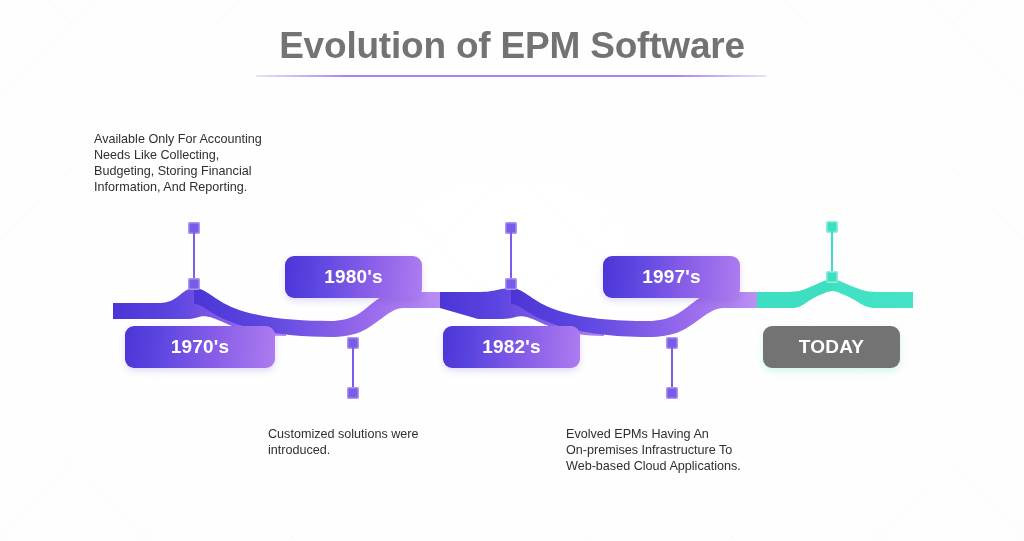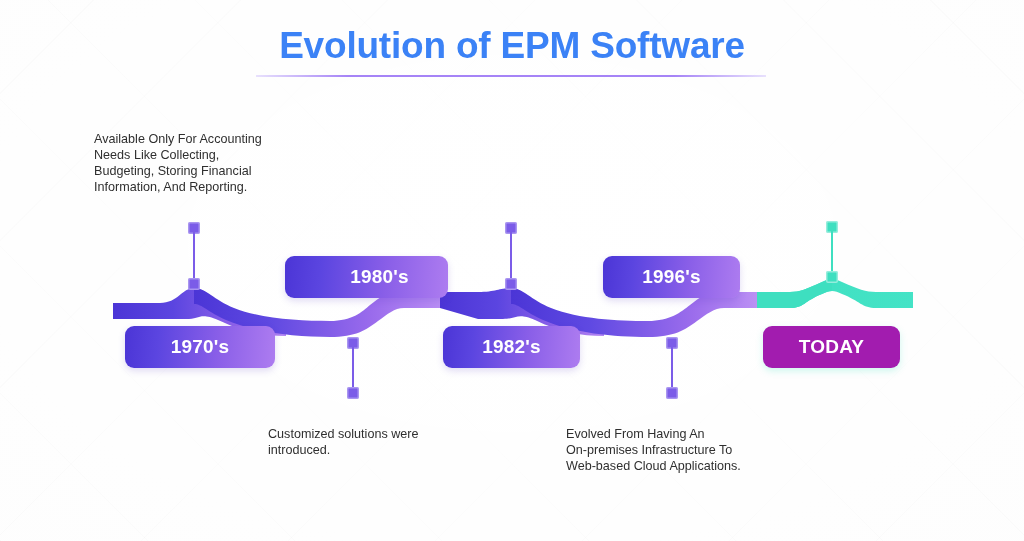--- a/index.html
+++ b/index.html
@@ -49,21 +49,21 @@
 
   
   #page-title {
     position: absolute;
     left: 0;
     top: 25px;
     width: 1024px;
     text-align: center;
     font-size: 37px;
     font-weight: bold;
-    color: #3b82f6;
+    color: #737373;
     letter-spacing: -0.2px;
     white-space: nowrap;
   }
   #title-underline {
     position: absolute;
     left: 256px;
     top: 75px;
     width: 510px;
     height: 2px;
     background: linear-gradient(90deg,
@@ -94,21 +94,21 @@
     color: #ffffff;
     font-size: 19px;
     font-weight: bold;
     letter-spacing: 0.2px;
     box-shadow: 0 3px 7px rgba(76,48,190,0.17);
   }
   .era-pill.purple {
     background: linear-gradient(95deg, #4b35d6 0%, #5b45e0 22%, #8a5fe8 62%, #ad7cf0 100%);
   }
   .era-pill.teal {
-    background: #a21caf;
+    background: #737373;
     box-shadow: 0 3px 7px rgba(62,223,192,0.25);
   }
 
   
   .connector {
     position: absolute;
     width: 12px;
   }
   .connector .stem {
     position: absolute;
@@ -288,43 +288,43 @@
   <div class="connector teal" style="left:826px; top:221px; height:62px;">
     <div class="node top"></div>
     <div class="stem"></div>
     <div class="node bot"></div>
   </div>
 
   <div class="era-pill purple" style="left:125px; top:326px; width:150px;">
     <span>1970's</span>
   </div>
 
-  <div class="era-pill purple" style="left:285px; top:256px; width:137px;padding-left:26px;">
+  <div class="era-pill purple" style="left:285px; top:256px; width:137px;">
     <span>1980's</span>
   </div>
 
   <div class="era-pill purple" style="left:443px; top:326px; width:137px;">
     <span>1982's</span>
   </div>
 
   <div class="era-pill purple" style="left:603px; top:256px; width:137px;">
-    <span>1996's</span>
+    <span>1997's</span>
   </div>
 
   <div class="era-pill teal" style="left:763px; top:326px; width:137px;">
     <span>TODAY</span>
   </div>
 
   <div class="caption" style="left:94px; top:131px; width:270px;">Available Only For Accounting
 Needs Like Collecting,
 Budgeting, Storing Financial
 Information, And Reporting.</div>
 
   <div class="caption" style="left:268px; top:426px; width:230px;">Customized solutions were
 introduced.</div>
 
 
-  <div class="caption" style="left:566px; top:426px; width:230px;">Evolved From Having An
+  <div class="caption" style="left:566px; top:426px; width:230px;">Evolved EPMs Having An
 On-premises Infrastructure To
 Web-based Cloud Applications.</div>
 
 
 </div>
 
 </body></html>

